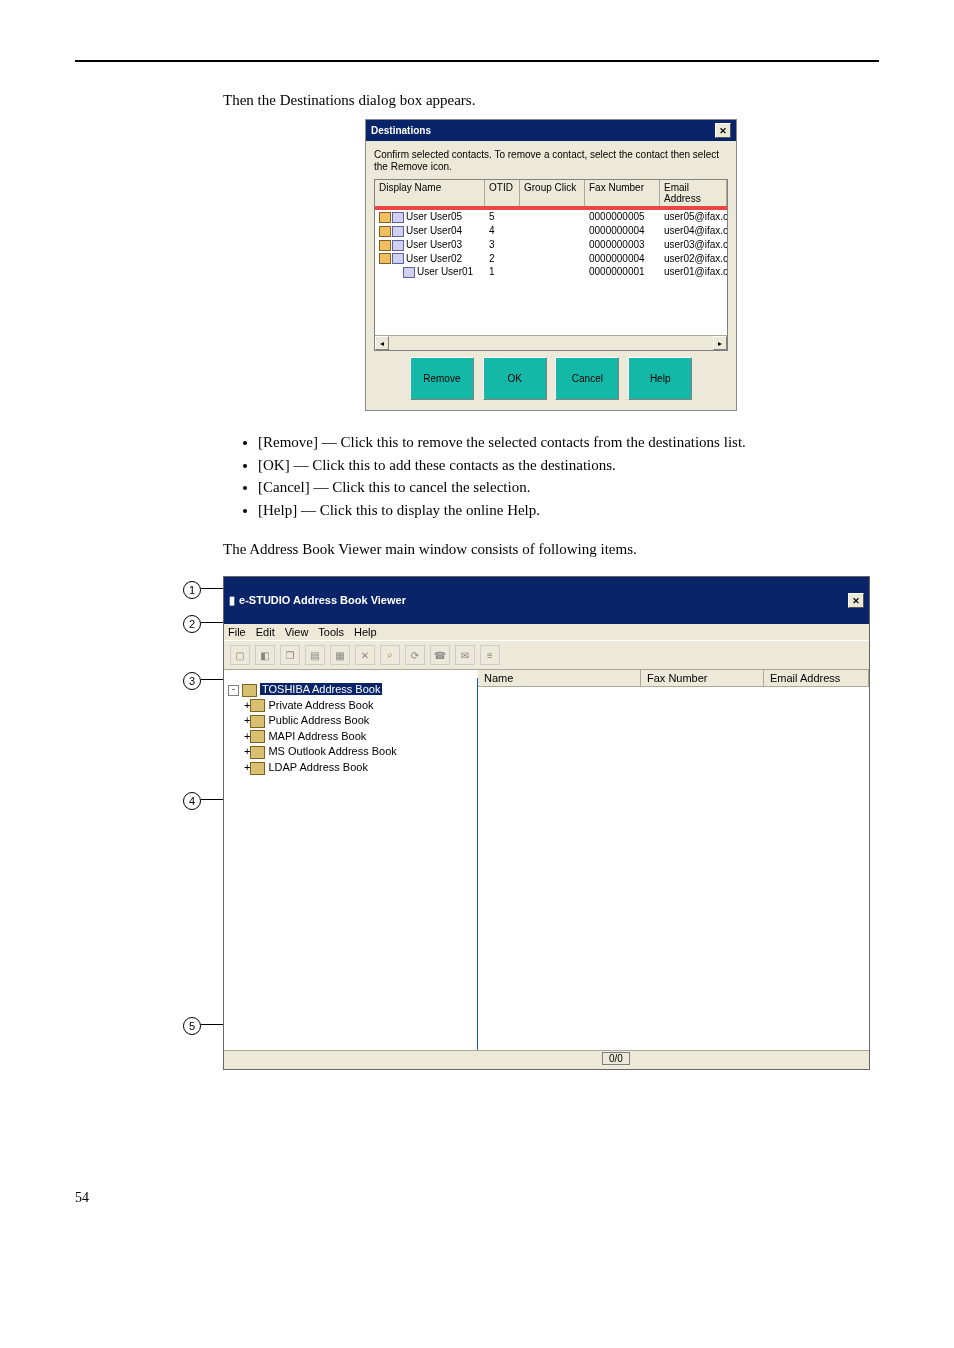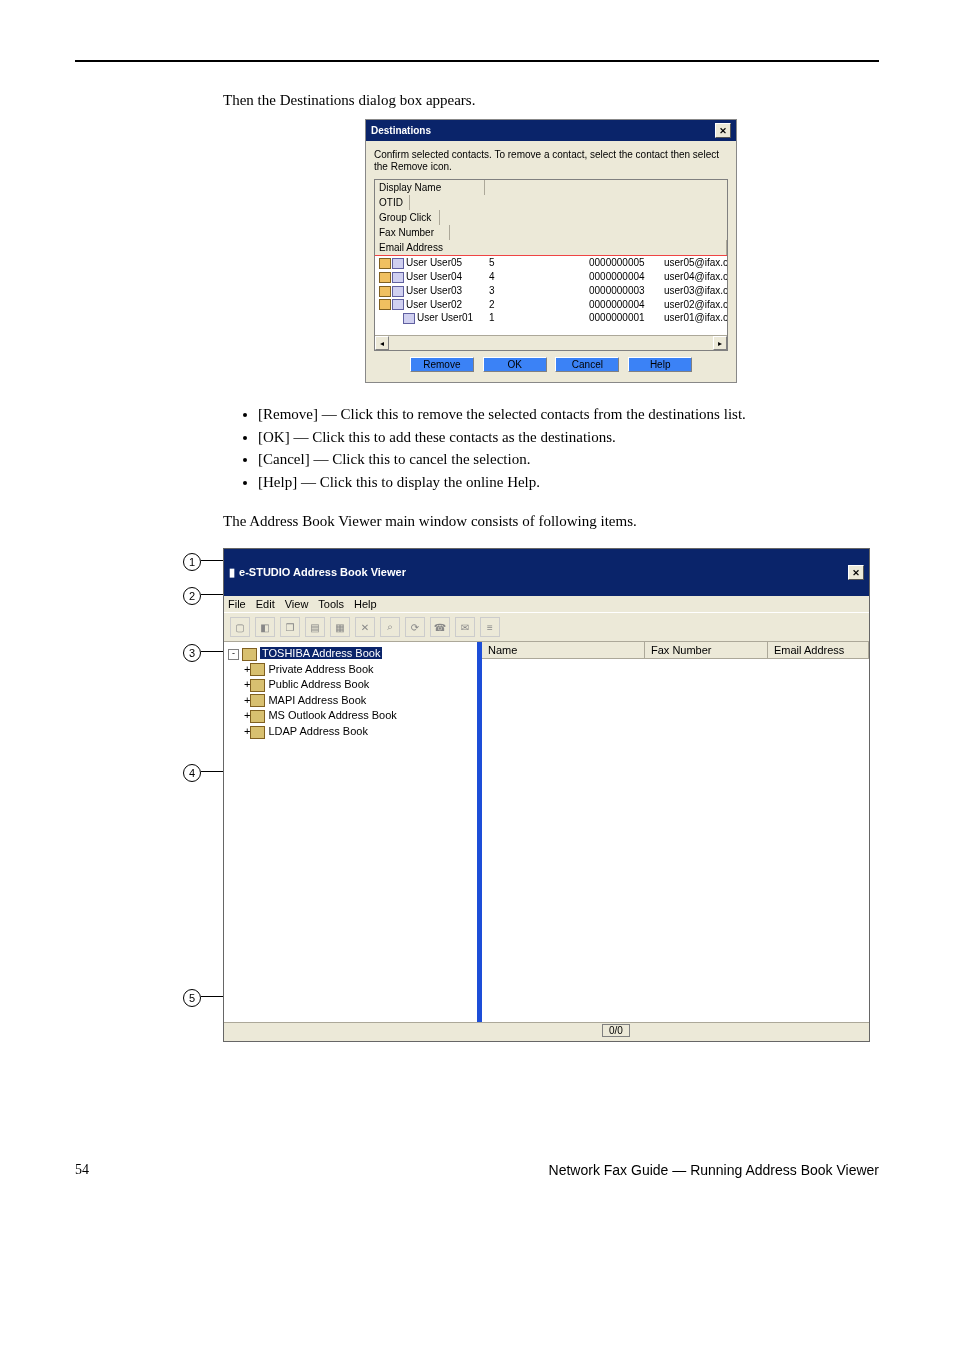--- a/index.html
+++ b/index.html
@@ -70,23 +70,22 @@
   .dlg-list {
     background: #fff;
     border: 1px solid #808080;
     height: 170px;
     overflow: hidden;
     position: relative;
   }
   .dlg-headers {
     display: flex;
     background: #ece9d8;
-    border-bottom: 1px solid #ef4444;
-    font-size: 10px;
-    flex-direction: column;
+    border-bottom: 4px solid #ef4444;
+    font-size: 10px;
   }
   .dlg-headers > div {
     border-right: 1px solid #aca899;
     padding: 2px 4px;
     box-sizing: border-box;
   }
   .col-name { width: 110px; }
   .col-otid { width: 35px; text-align: left; }
   .col-group { width: 65px; }
   .col-fax { width: 75px; }
@@ -142,25 +141,25 @@
     align-items: center;
     justify-content: center;
     font-size: 8px;
   }
   .dlg-buttons {
     text-align: center;
     padding: 6px 0 2px 0;
   }
   .dlg-btn {
     display: inline-block;
-    background: #3b82f6;
+    background: #14b8a6;
     border: 1px solid #fff;
     border-right-color: #808080;
     border-bottom-color: #808080;
-    padding: 1px 0;
+    padding: 15px 0;
     width: 62px;
     font-size: 10px;
     text-align: center;
     margin: 0 3px;
   }
   ul.bullets {
     list-style: disc;
     padding-left: 35px;
     margin: 8px 0 20px 0;
   }
@@ -257,24 +256,25 @@
     justify-content: center;
     color: #888;
   }
   .vw-body {
     display: flex;
     height: 380px;
     background: #fff;
   }
   .vw-tree {
     width: 245px;
-    border-right: 5px solid #1d4ed8;
+    border-right: 1px solid #1d4ed8;
     padding: 4px;
     font-size: 11px;
     overflow: hidden;
+    margin-top: 8px;
   }
   .tree-item {
     white-space: nowrap;
     padding: 1px 0;
   }
   .tree-root .exp {
     display: inline-block;
     width: 9px;
     height: 9px;
     border: 1px solid #808080;
@@ -533,15 +533,14 @@
       </div>
       <div class="vw-status">
         <div class="status-cell">0/0</div>
       </div>
     </div>
   </div>
 
 
   <div class="footer">
     <div>54</div>
-    <div class="footer-right">Network Fax Guide — Running Address Book Viewer</div>
   </div>
 </div>
 
 </body></html>

